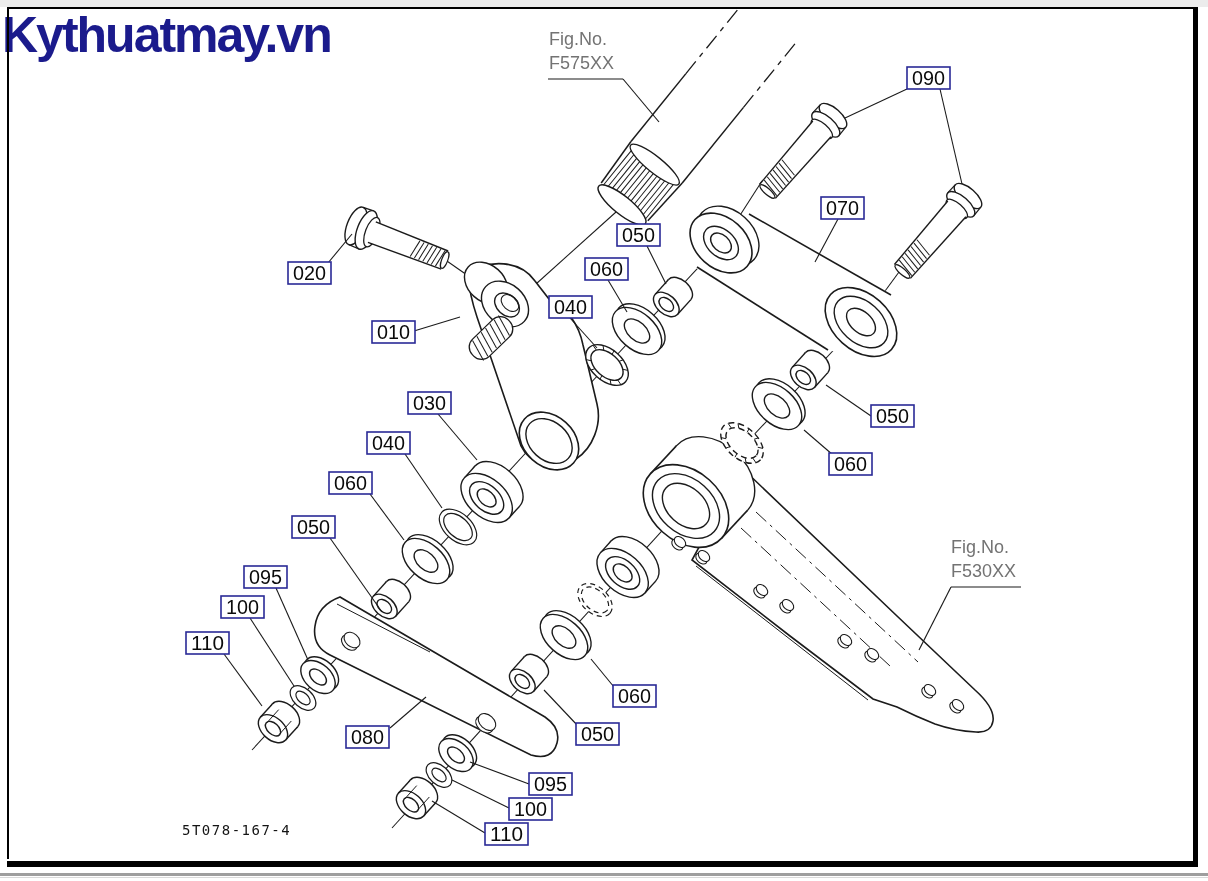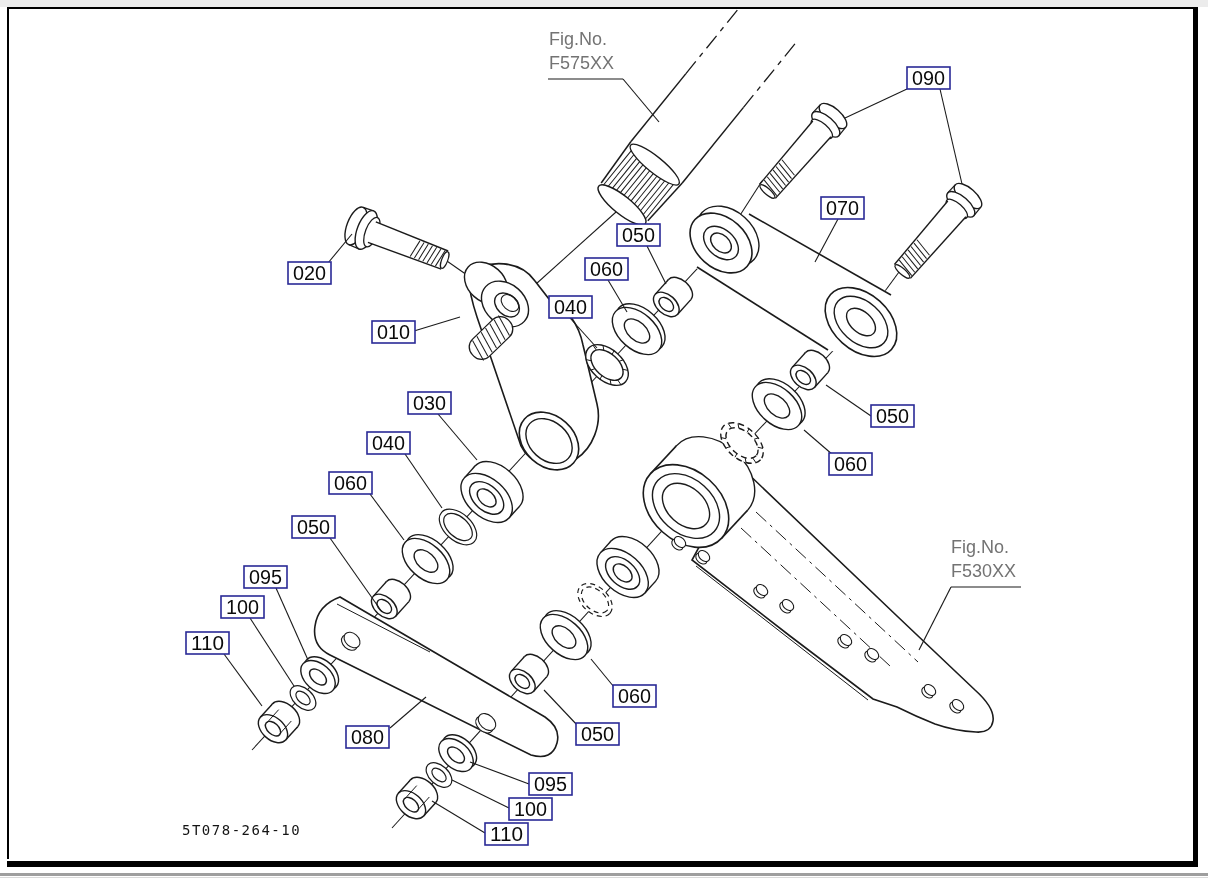--- a/index.html
+++ b/index.html
@@ -448,32 +448,33 @@
         <rect x="509" y="798" width="43" height="22" fill="#fff" stroke="#2a2a96" stroke-width="1.6"></rect>
         <text x="530.5" y="815.5" text-anchor="middle" font-size="20" font-family="&quot;Liberation Sans&quot;,sans-serif" fill="#0b0b0b" textLength="33" lengthAdjust="spacingAndGlyphs">100</text>
       </g>
       <g cursor="pointer">
         <line x1="485" y1="833" x2="432" y2="801" stroke="#1b1b1b" stroke-width="1.1"></line>
         <rect x="485" y="823" width="43" height="22" fill="#fff" stroke="#2a2a96" stroke-width="1.6"></rect>
         <text x="506.5" y="840.5" text-anchor="middle" font-size="20" font-family="&quot;Liberation Sans&quot;,sans-serif" fill="#0b0b0b" textLength="33" lengthAdjust="spacingAndGlyphs">110</text>
       </g>
     </svg>
 
+  <div class="logo">Kythuatmay.vn</div>
 
   <div class="figref figref-575">
     <div>Fig.No.</div>
     <div>F575XX</div>
   </div>
 
   <div class="figref figref-530">
     <div>Fig.No.</div>
     <div>F530XX</div>
   </div>
 
-  <div class="drawing-number">5T078-264-10</div>
+  <div class="drawing-number">5T078-167-4</div>
 
   <div class="frame-top"></div>
   <div class="frame-left"></div>
   <div class="frame-right"></div>
   <div class="frame-bottom"></div>
   <div class="bottom-rule"></div>
   <div class="bottom-rule2"></div>
 </div>
 
 </body></html>

